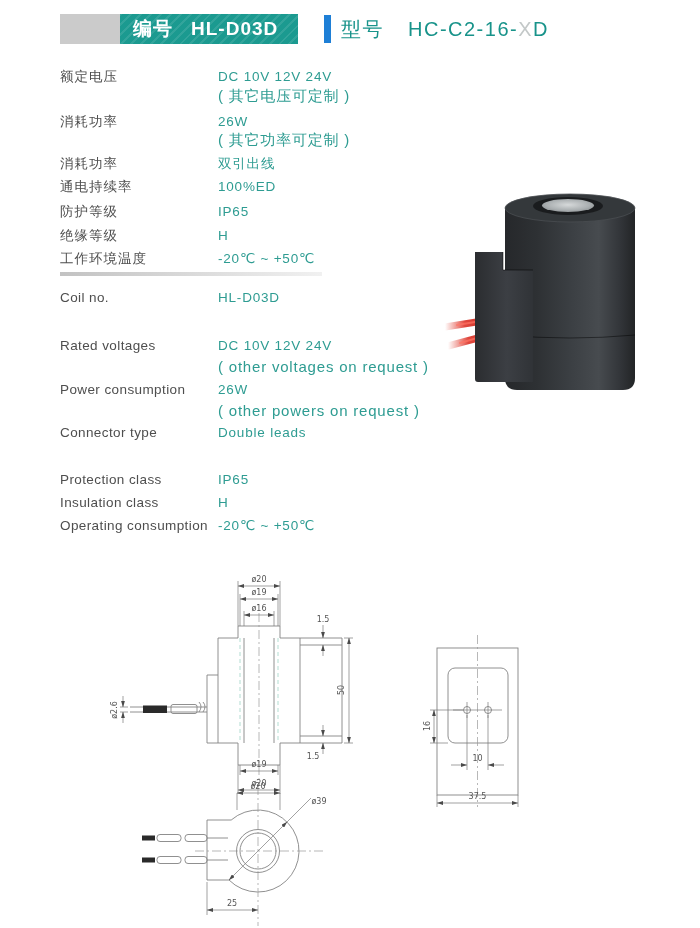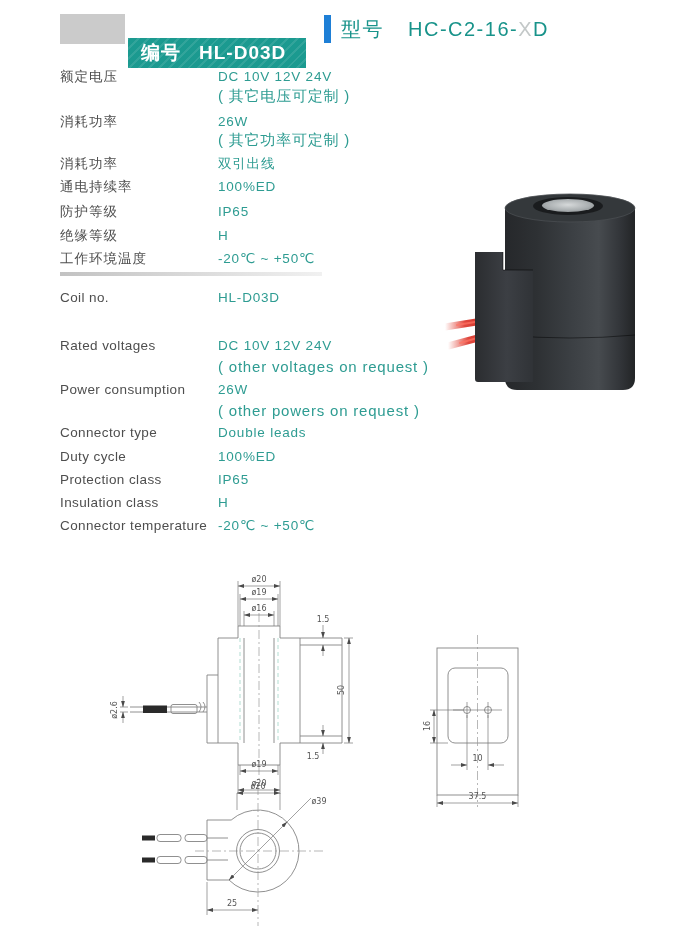--- a/index.html
+++ b/index.html
@@ -1,25 +1,25 @@
 <!DOCTYPE html>
 <html><head>
 <meta charset="utf-8">
 <style>
   * { margin:0; padding:0; box-sizing:border-box; }
   body { background:#fff; font-family:"Liberation Sans","DejaVu Sans",sans-serif; }
   .page { position:relative; width:700px; height:928px; background:#fff; overflow:hidden; }
 
   
   .logo-box { position:absolute; left:60px; top:14px; width:65px; height:30px; background:#cbcbcb; }
-  .badge { position:absolute; left:128px; top:14px; width:178px; height:30px;
+  .badge { position:absolute; left:120px; top:14px; width:178px; height:30px;
            background:#1b9a90;
            background-image:repeating-linear-gradient(135deg, rgba(255,255,255,.10) 0 2px, rgba(255,255,255,0) 2px 7px);
            color:#fff; display:flex; align-items:center; padding:0 13px; gap:18px;
-           font-size:19px; font-weight:600; letter-spacing:1px;margin-top:24px; }
+           font-size:19px; font-weight:600; letter-spacing:1px; }
   .blue-bar { position:absolute; left:324px; top:15px; width:7px; height:28px; background:#1e7fd6; }
   .model { position:absolute; left:341px; top:14px; height:30px; display:flex; align-items:center; gap:24px;
            font-size:20px; color:#18938a; letter-spacing:1.5px; font-weight:500; }
   .model .x { color:#c3c8c8; }
 
   
   .row { position:absolute; left:60px; font-size:13.5px; white-space:nowrap; }
   .row .lbl { display:inline-block; width:158px; color:#4e4e4e; letter-spacing:1px; }
   .row.en .lbl { letter-spacing:.4px; }
   .row .val { color:#2e9c92; letter-spacing:.8px; }
@@ -63,24 +63,23 @@
   <div class="row" style="top:250px"><span class="lbl">工作环境温度</span><span class="val">-20℃ ~ +50℃</span></div>
 
   <div class="divider"></div>
 
   <div class="row en" style="top:290px"><span class="lbl">Coil no.</span><span class="val">HL-D03D</span></div>
   <div class="row en" style="top:338px"><span class="lbl">Rated voltages</span><span class="val">DC 10V 12V 24V</span></div>
   <div class="note" style="top:358px">( other voltages on request )</div>
   <div class="row en" style="top:382px"><span class="lbl">Power consumption</span><span class="val">26W</span></div>
   <div class="note" style="top:402px">( other powers on request )</div>
   <div class="row en" style="top:425px"><span class="lbl">Connector type</span><span class="val">Double leads</span></div>
-  <div class="row en" style="top:449px"><span class="lbl">Duty cycle</span><span class="val">100%ED</span></div>
   <div class="row en" style="top:472px"><span class="lbl">Protection class</span><span class="val">IP65</span></div>
   <div class="row en" style="top:495px"><span class="lbl">Insulation class</span><span class="val">H</span></div>
-  <div class="row en" style="top:517px"><span class="lbl">Connector temperature</span><span class="val">-20℃ ~ +50℃</span></div>
+  <div class="row en" style="top:517px"><span class="lbl">Operating consumption</span><span class="val">-20℃ ~ +50℃</span></div>
 
   <svg class="photo" width="265" height="245" viewBox="0 0 265 245">
     <defs>
       <linearGradient id="cyl" x1="0" y1="0" x2="1" y2="0">
         <stop offset="0" stop-color="#26282b"></stop>
           <stop offset=".25" stop-color="#2e3134"></stop>
         <stop offset=".5" stop-color="#3b3f43"></stop>
           <stop offset=".72" stop-color="#474b4f"></stop>
         <stop offset=".88" stop-color="#33363a"></stop>
           <stop offset="1" stop-color="#222426"></stop>

